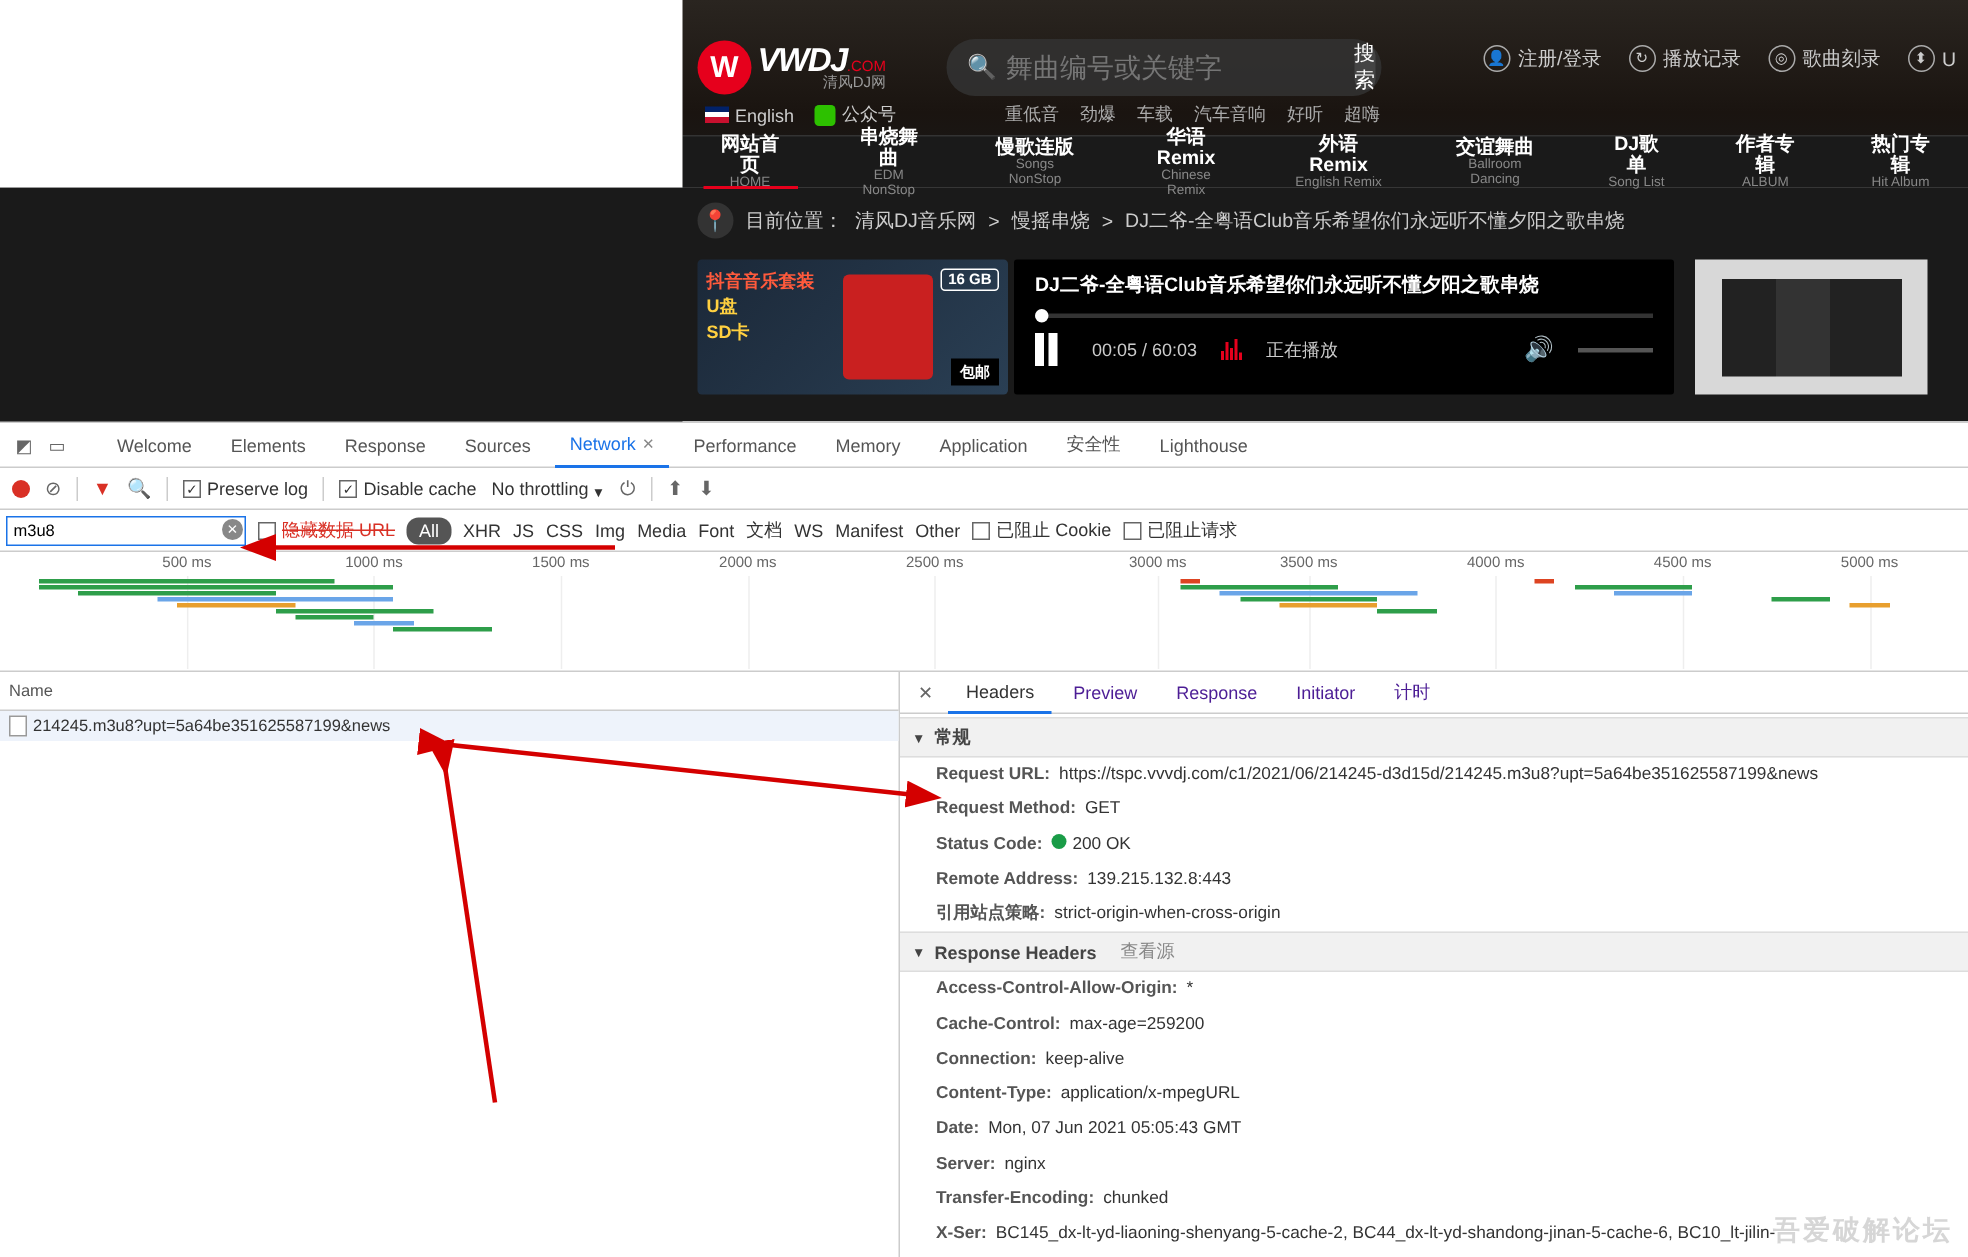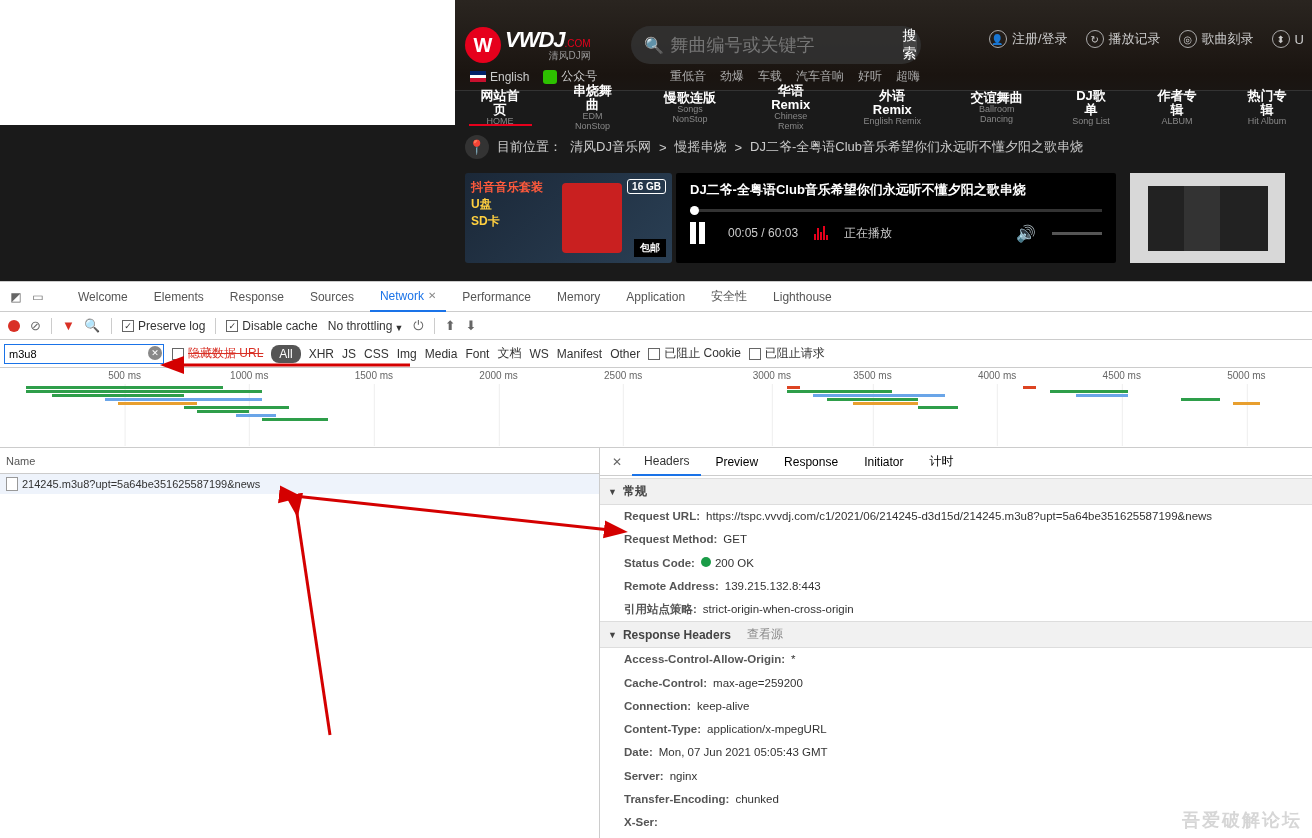--- a/index.html
+++ b/index.html
@@ -81,21 +81,21 @@
 .tl-bars { position:absolute; top:18px; left:0; right:0; }
 .bar { position:absolute; height:3px; }
 .dt-split { flex:1; display:flex; overflow:hidden; }
 .req-list { width:600px; border-right:1px solid #ccc; display:flex; flex-direction:column; }
 .list-header { height:26px; border-bottom:1px solid #ccc; display:flex; align-items:center; padding:0 6px; font-size:11px; color:#555; }
 .req-row { height:20px; display:flex; align-items:center; padding:0 6px; font-size:11px; background:#eef3fb; gap:4px; }
 .file-ic { width:12px; height:14px; border:1px solid #999; background:#fff; }
 .detail-pane { flex:1; display:flex; flex-direction:column; overflow:hidden; }
 .detail-tabs { height:28px; border-bottom:1px solid #ccc; display:flex; align-items:center; padding:0 4px; font-size:12px; gap:2px; }
 .d-close { padding:0 8px; color:#666; cursor:pointer; }
-.d-tab { padding:0 12px; height:28px; display:flex; align-items:center; color:#000000; }
+.d-tab { padding:0 12px; height:28px; display:flex; align-items:center; color:#4c1d95; }
 .d-tab.active { color:#333; border-bottom:2px solid #1a73e8; }
 .detail-body { flex:1; overflow-y:auto; font-size:12px; padding:2px 0; }
 .section-hd { background:#f1f1f1; padding:4px 8px; color:#444; display:flex; align-items:center; gap:6px; border-top:1px solid #ddd; border-bottom:1px solid #ddd; }
 .tri { font-size:9px; }
 .view-src { margin-left:10px; color:#888; font-weight:normal; }
 .kv { padding:3px 8px 3px 24px; display:flex; gap:6px; font-family:Consolas,monospace; font-size:11.5px; line-height:1.5; }
 .kv b { color:#555; font-weight:bold; }
 .kv span { color:#333; word-break:break-all; }
 .status-dot { width:10px; height:10px; background:#1a9c47; border-radius:50%; display:inline-block; margin-right:4px; }
 .watermark { position:absolute; right:10px; bottom:6px; color:rgba(120,120,120,0.3); font-size:18px; font-weight:bold; letter-spacing:2px; pointer-events:none; }
@@ -422,20 +422,21 @@
         <div class="kv">
             <b>Server:</b>
             <span>nginx</span>
           </div>
         <div class="kv">
             <b>Transfer-Encoding:</b>
             <span>chunked</span>
           </div>
         <div class="kv">
             <b>X-Ser:</b>
+            <span>BC145_dx-lt-yd-liaoning-shenyang-5-cache-2, BC44_dx-lt-yd-shandong-jinan-5-cache-6, BC10_lt-jilin-</span>
           </div>
       </div>
     </div>
   </div>
 </div>
 
 <svg class="arrow" style="left:170px;top:355px;" width="250" height="20">
     <defs>
       <marker id="ah1" markerWidth="10" markerHeight="10" refX="2" refY="3" orient="auto">
         <path d="M0,0 L0,6 L8,3 z" fill="#d40000"></path>

